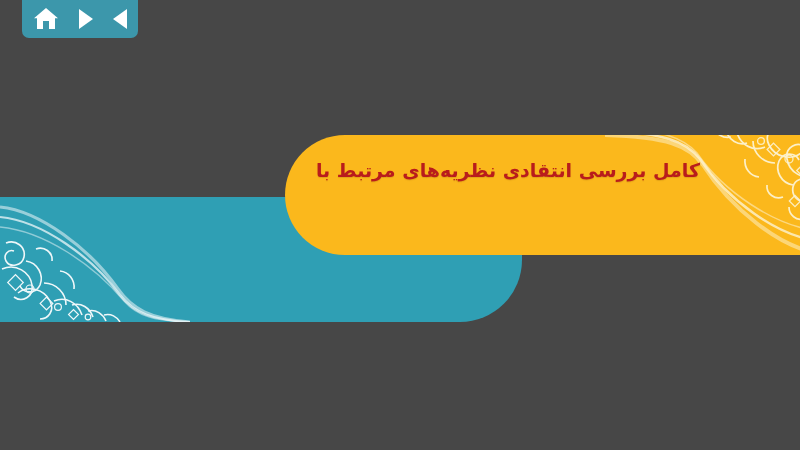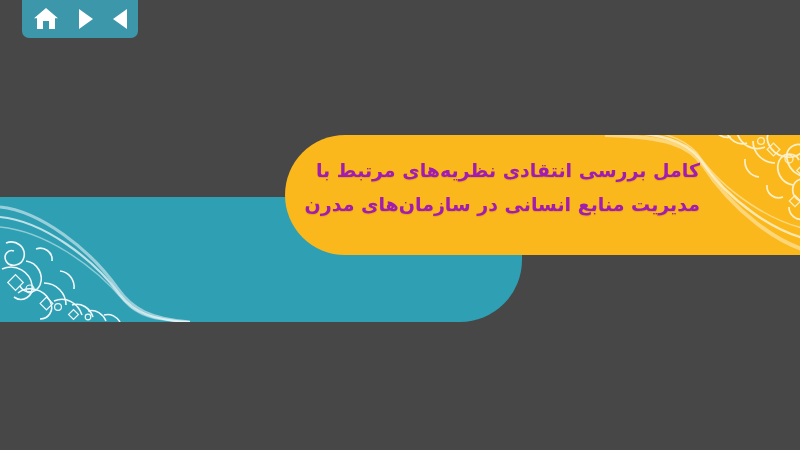--- a/index.html
+++ b/index.html
@@ -93,21 +93,21 @@
   }
   #orange-ornament svg { display: block; }
 
   #banner-text {
     position: absolute;
     right: 120px;
     top: 18px;
     width: 380px;
     text-align: center;
     direction: rtl;
-    color: #a21caf;
+    color: #b91c1c;
     font-size: 19px;
     line-height: 34px;
     font-weight: bold;
     text-shadow: 0 1px 1px rgba(120,70,0,0.18);
     z-index: 3;
   }
   .banner-line { display: block; white-space: nowrap; }
 </style>
 </head>
 <body>
@@ -191,17 +191,16 @@
             <circle cx="184" cy="24" r="4"></circle>
             <circle cx="156" cy="6" r="3.4"></circle>
             <circle cx="202" cy="52" r="3"></circle>
           </g>
         </g>
       </svg>
     </div>
 
     <div id="banner-text">
       <span class="banner-line">کامل بررسی انتقادی نظریه‌های مرتبط با</span>
-      <span class="banner-line">مدیریت منابع انسانی در سازمان‌های مدرن</span>
     </div>
   </div>
 
 </div>
 
 </body></html>

